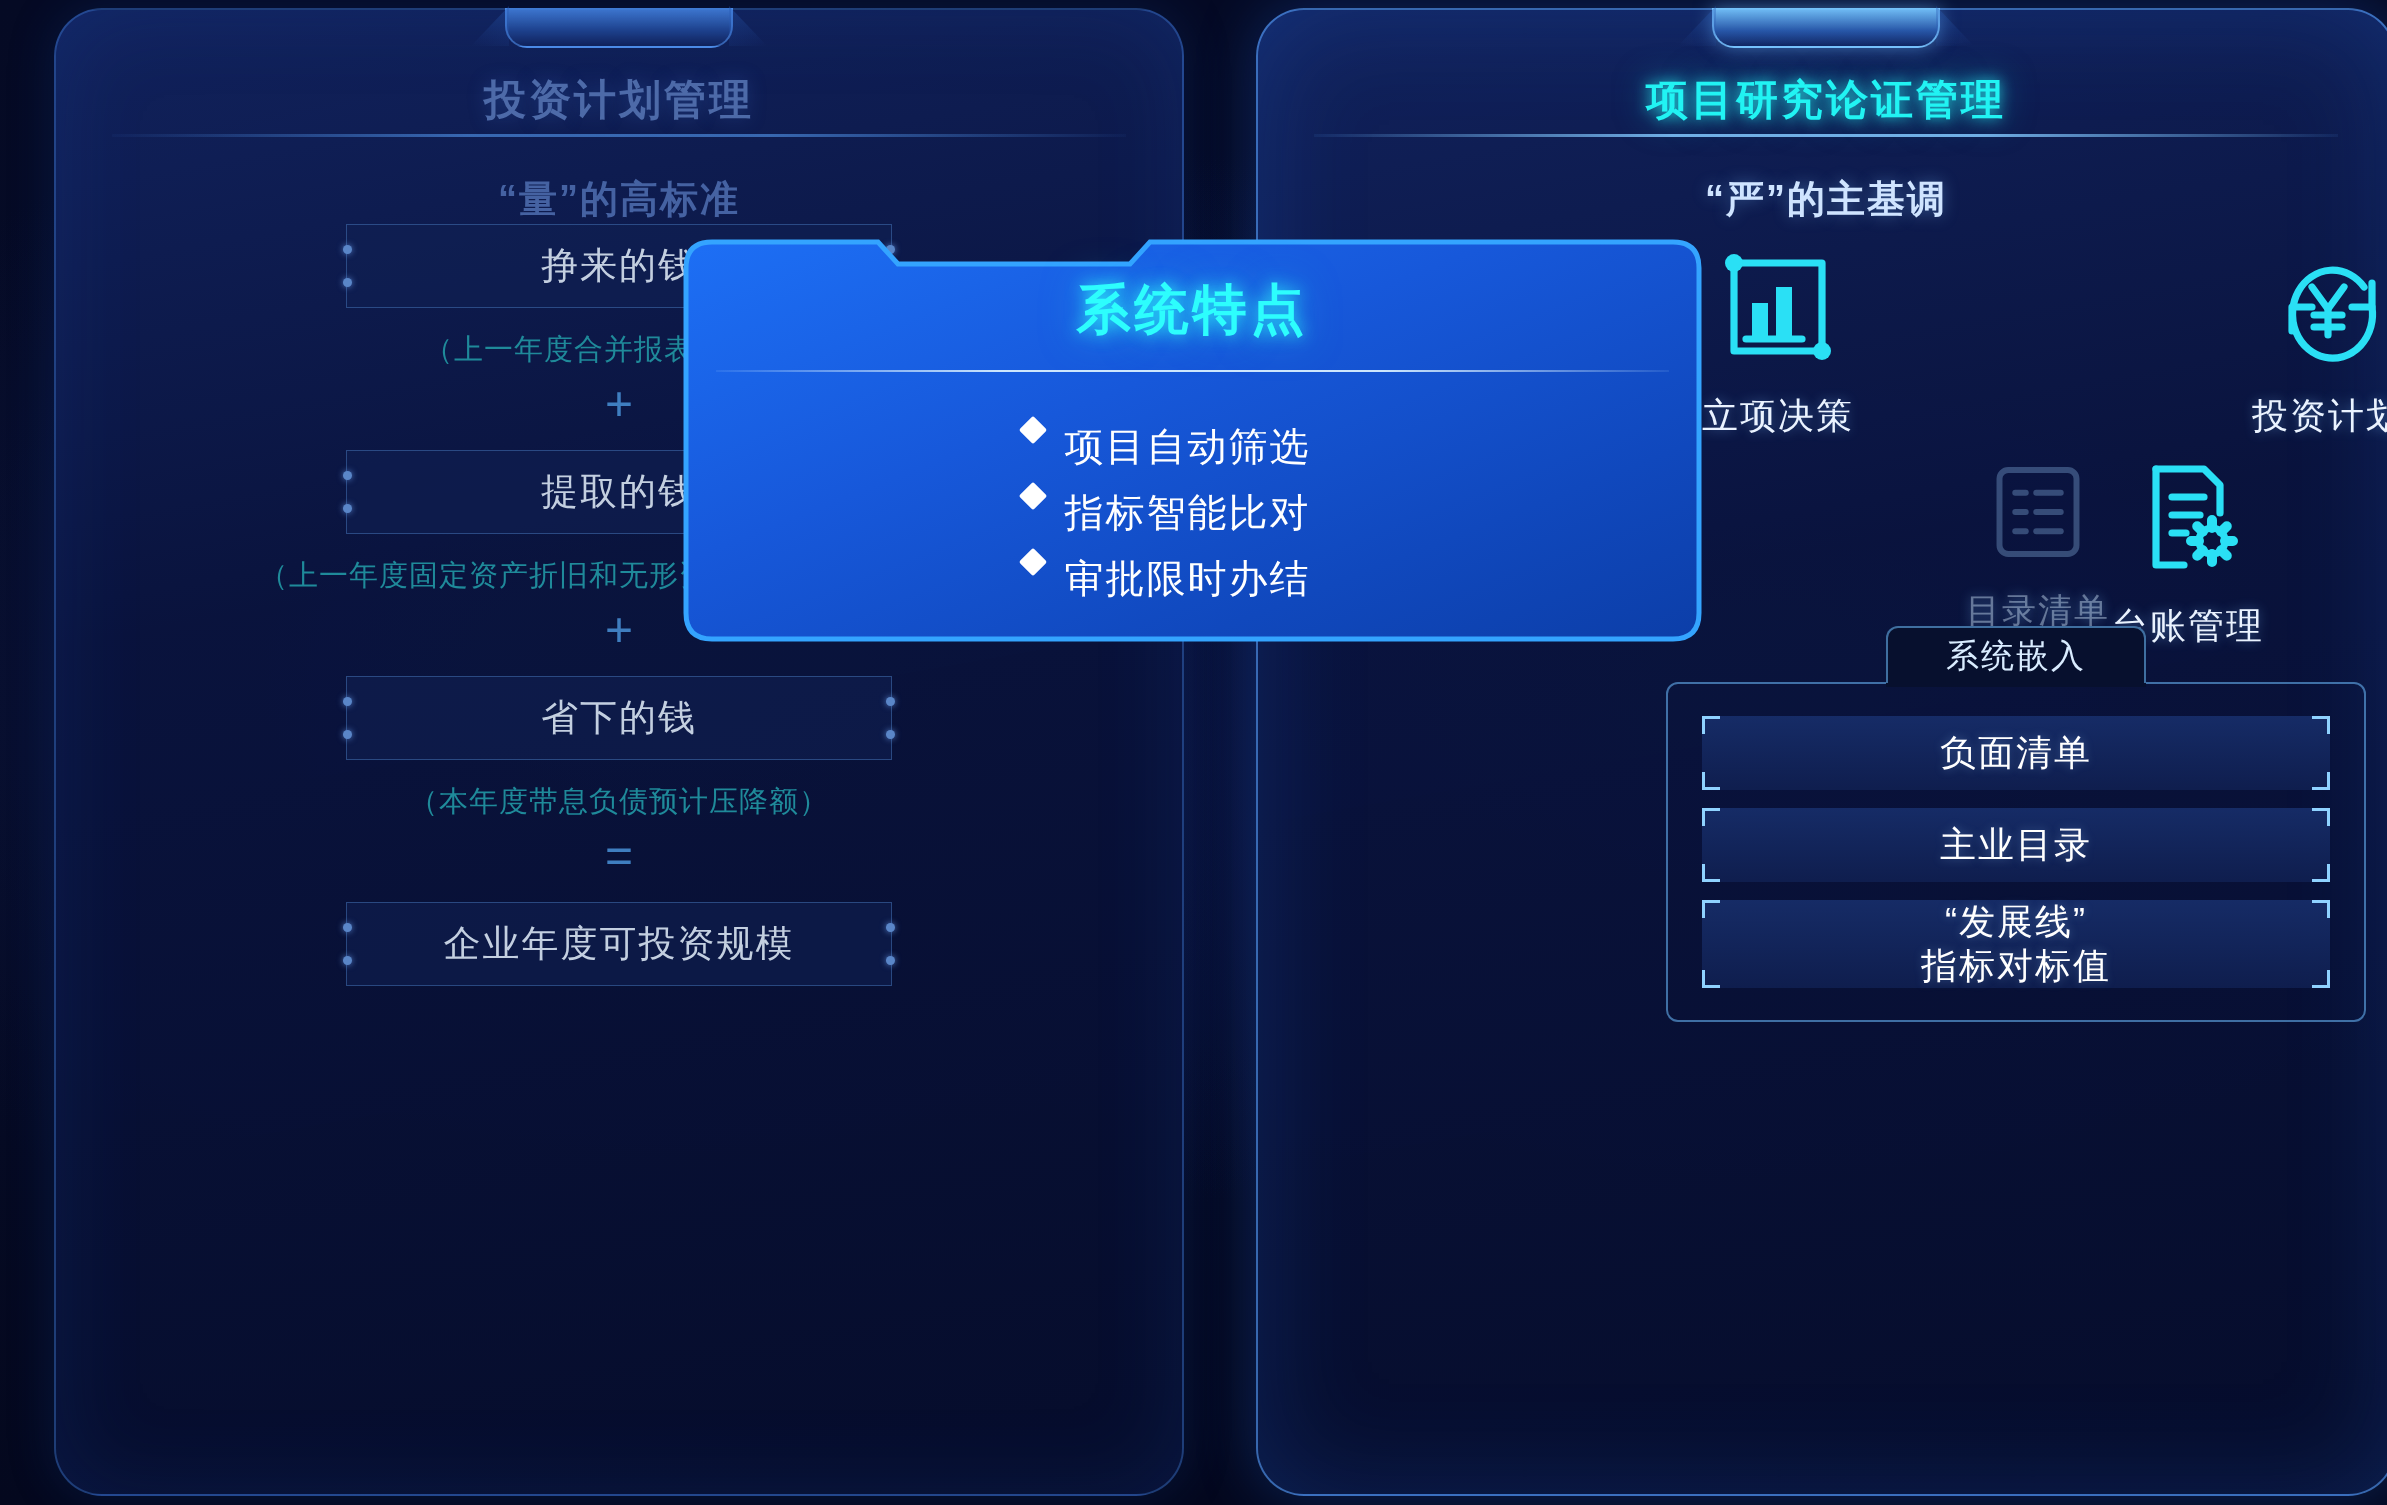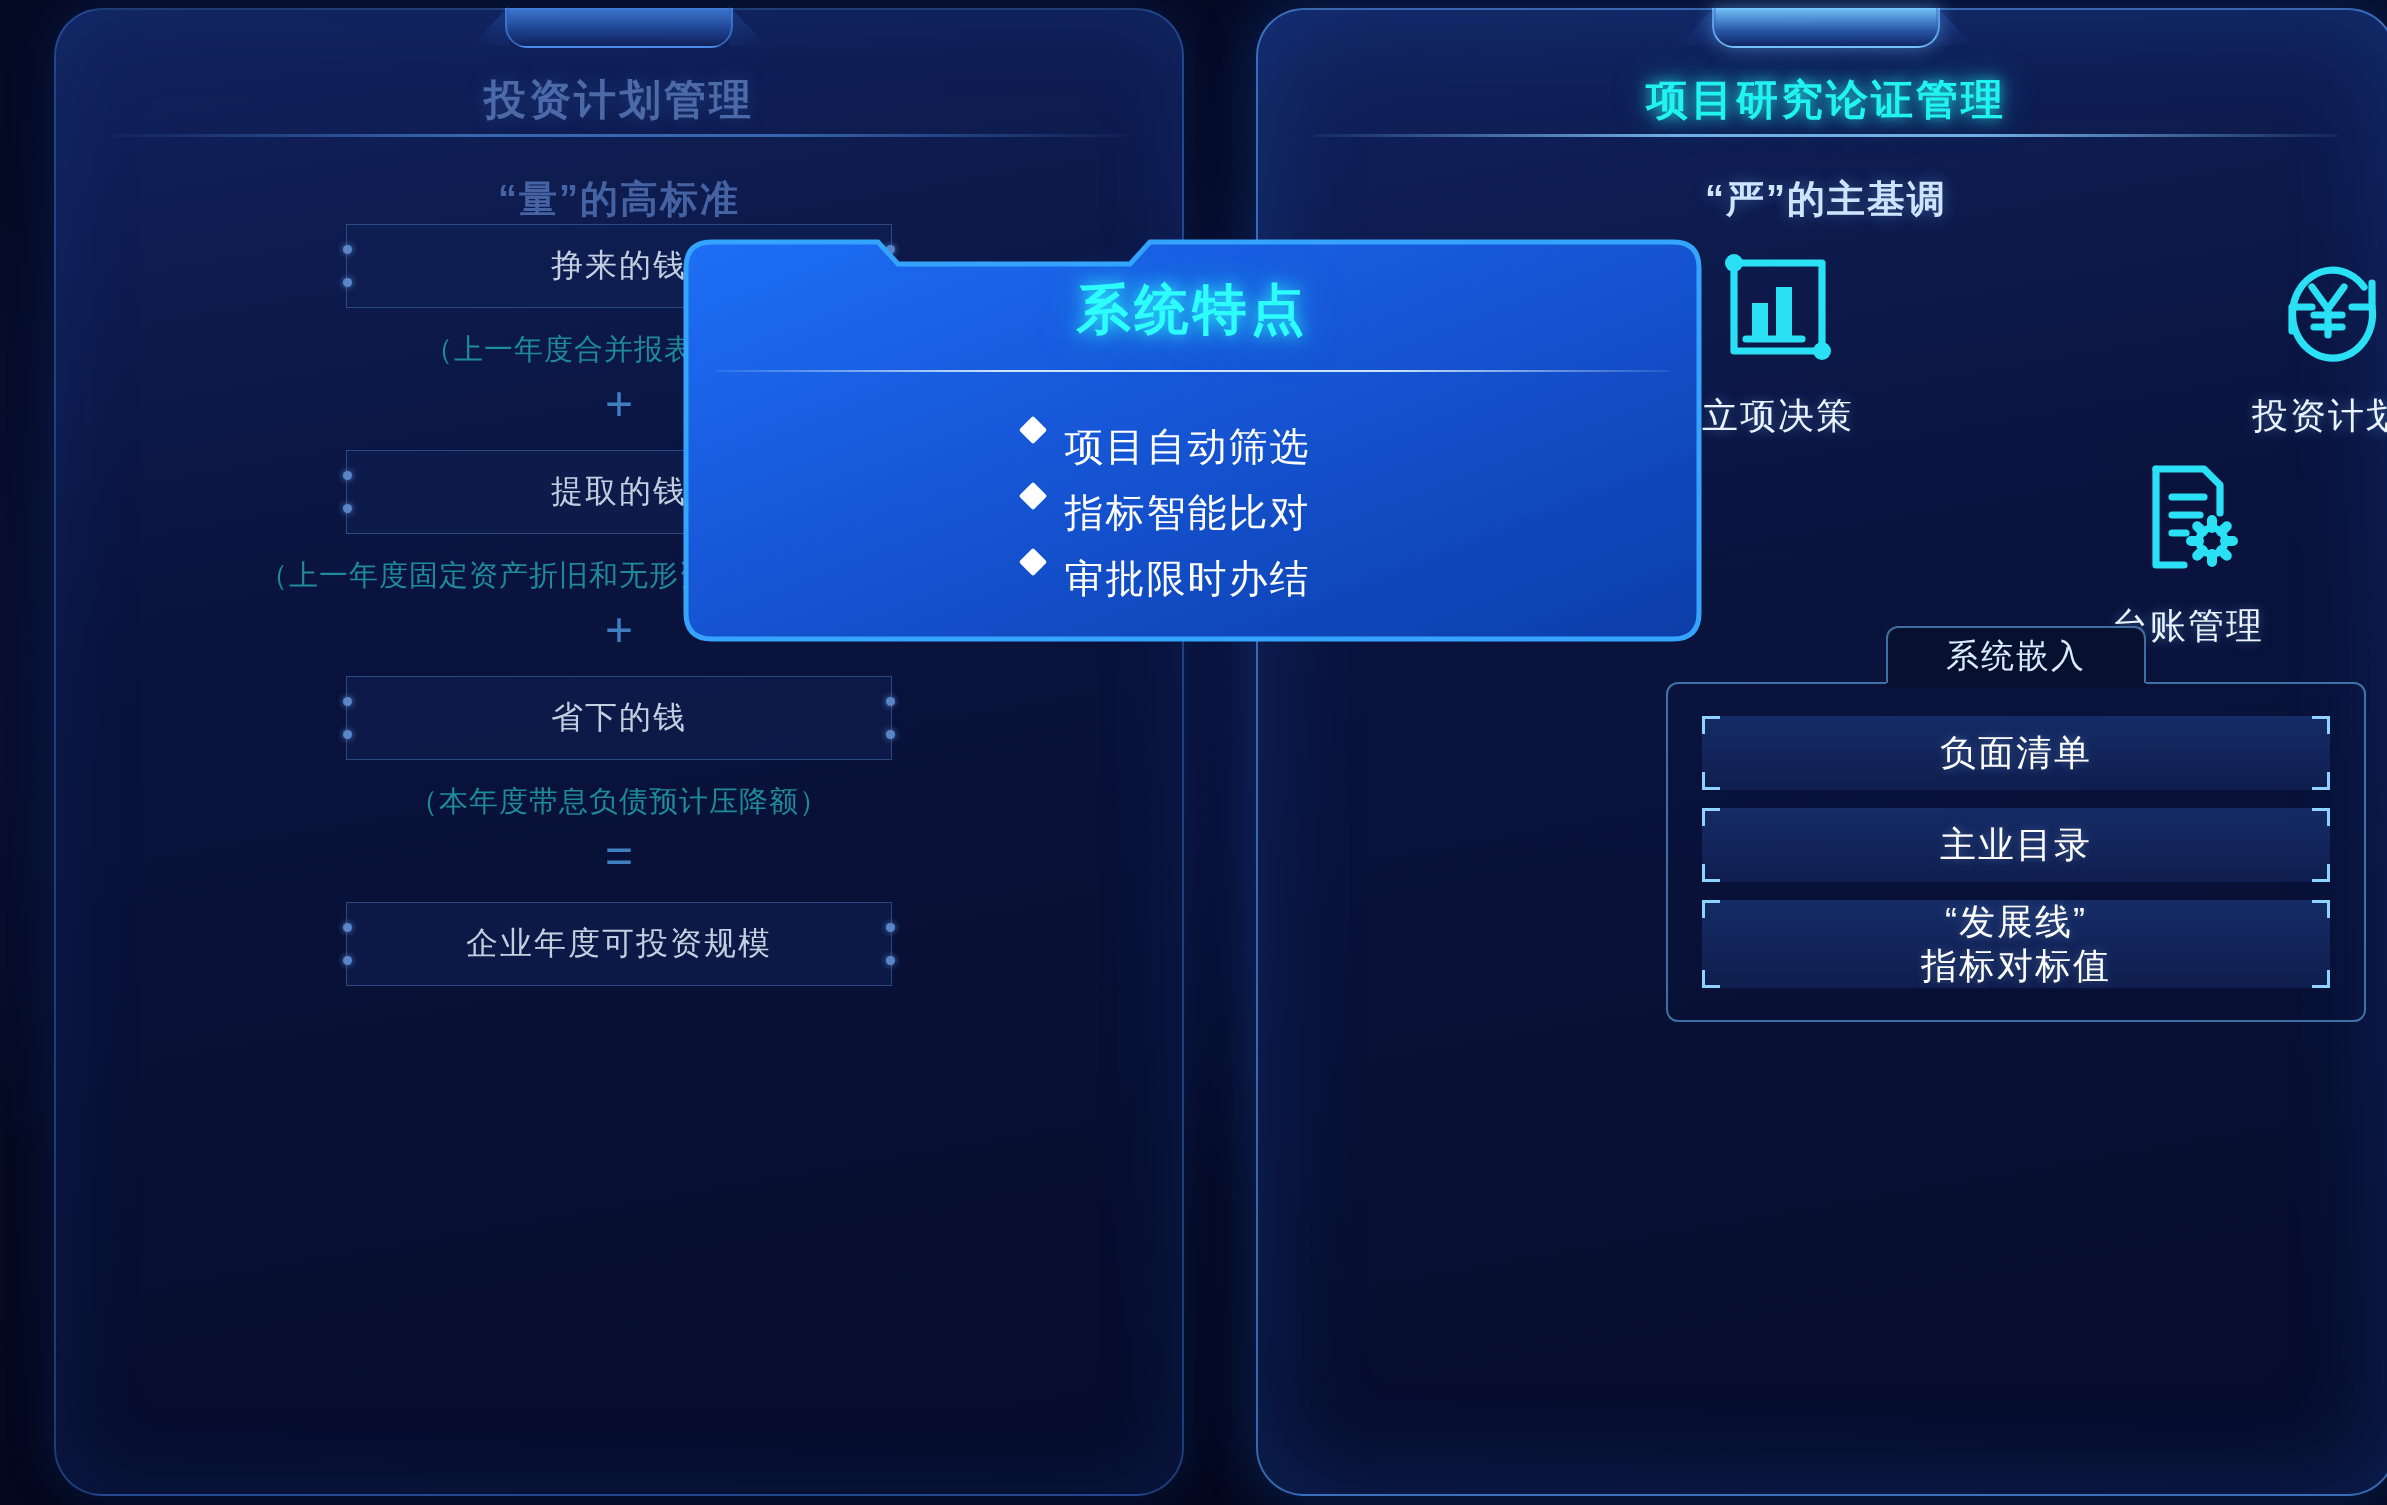--- a/index.html
+++ b/index.html
@@ -90,21 +90,21 @@
   .right-subhead { top: 164px; color: #cfe4ff; text-shadow: 0 0 16px rgba(120,190,255,0.4); }
 
   .flow { position: absolute; left: 0; right: 0; top: 214px; }
   .flow-box {
     position: relative;
     width: 546px; margin: 0 auto;
     height: 84px;
     border: 1.5px solid rgba(78,130,200,0.45);
     background: rgba(16,32,84,0.55);
     display: flex; align-items: center; justify-content: center;
-    color: #c3cfe0; font-size: 32px; letter-spacing: 2px;
+    color: #c3cfe0; font-size: 37px; letter-spacing: 2px;
   }
   .flow-box .pin {
     position: absolute; width: 9px; height: 9px; border-radius: 50%;
     background: #5a86c8; box-shadow: 0 0 6px rgba(100,150,230,0.8);
   }
   .flow-box .pin.l1 { left: -4px; top: 20px; }
   .flow-box .pin.l2 { left: -4px; bottom: 20px; }
   .flow-box .pin.r1 { right: -4px; top: 20px; }
   .flow-box .pin.r2 { right: -4px; bottom: 20px; }
 
@@ -307,20 +307,34 @@
             <polyline points="14 44 14 32 24 32"></polyline>
             <path d="M24 22l8 11 8-11"></path>
             <line x1="32" y1="33" x2="32" y2="46"></line>
             <line x1="25" y1="36" x2="39" y2="36"></line>
             <line x1="25" y1="42" x2="39" y2="42"></line>
           </svg>
         </div>
         <div class="cap">投资计划</div>
       </div>
 
+      <div class="icon-cell ic-2 wm" style="top:210px;">
+        <div class="glyph">
+          <svg width="112" height="112" viewBox="0 0 64 64" fill="none" stroke="rgba(160,210,255,0.30)" stroke-width="3.4" stroke-linecap="round" stroke-linejoin="round">
+            <rect x="10" y="8" width="44" height="48" rx="5"></rect>
+            <line x1="19" y1="21" x2="25" y2="21"></line>
+            <line x1="31" y1="21" x2="45" y2="21"></line>
+            <line x1="19" y1="32" x2="25" y2="32"></line>
+            <line x1="31" y1="32" x2="45" y2="32"></line>
+            <line x1="19" y1="43" x2="25" y2="43"></line>
+            <line x1="31" y1="43" x2="45" y2="43"></line>
+          </svg>
+        </div>
+        <div class="cap">目录清单</div>
+      </div>
 
       <div class="icon-cell ic-4">
         <div class="glyph">
           <svg width="128" height="128" viewBox="0 0 64 64" fill="none" stroke="#2ae0f5" stroke-width="3.6" stroke-linecap="round" stroke-linejoin="round">
             <path d="M16 8h24l8 8v14"></path>
             <path d="M16 8v48h14"></path>
             <line x1="24" y1="22" x2="40" y2="22"></line>
             <line x1="24" y1="31" x2="38" y2="31"></line>
             <line x1="24" y1="40" x2="31" y2="40"></line>
             <circle cx="44" cy="44" r="6.5" fill="none"></circle>

